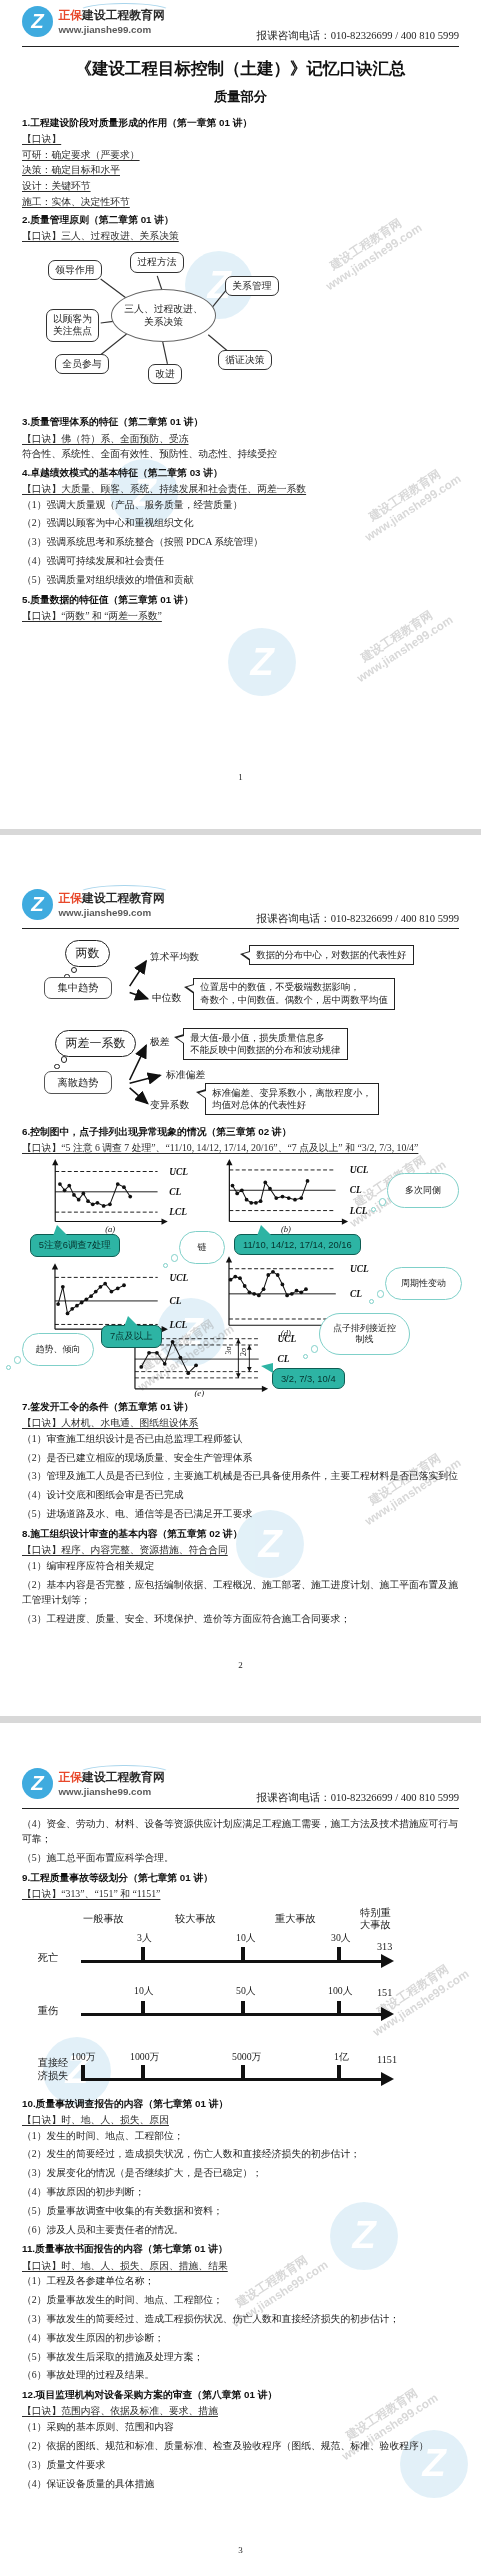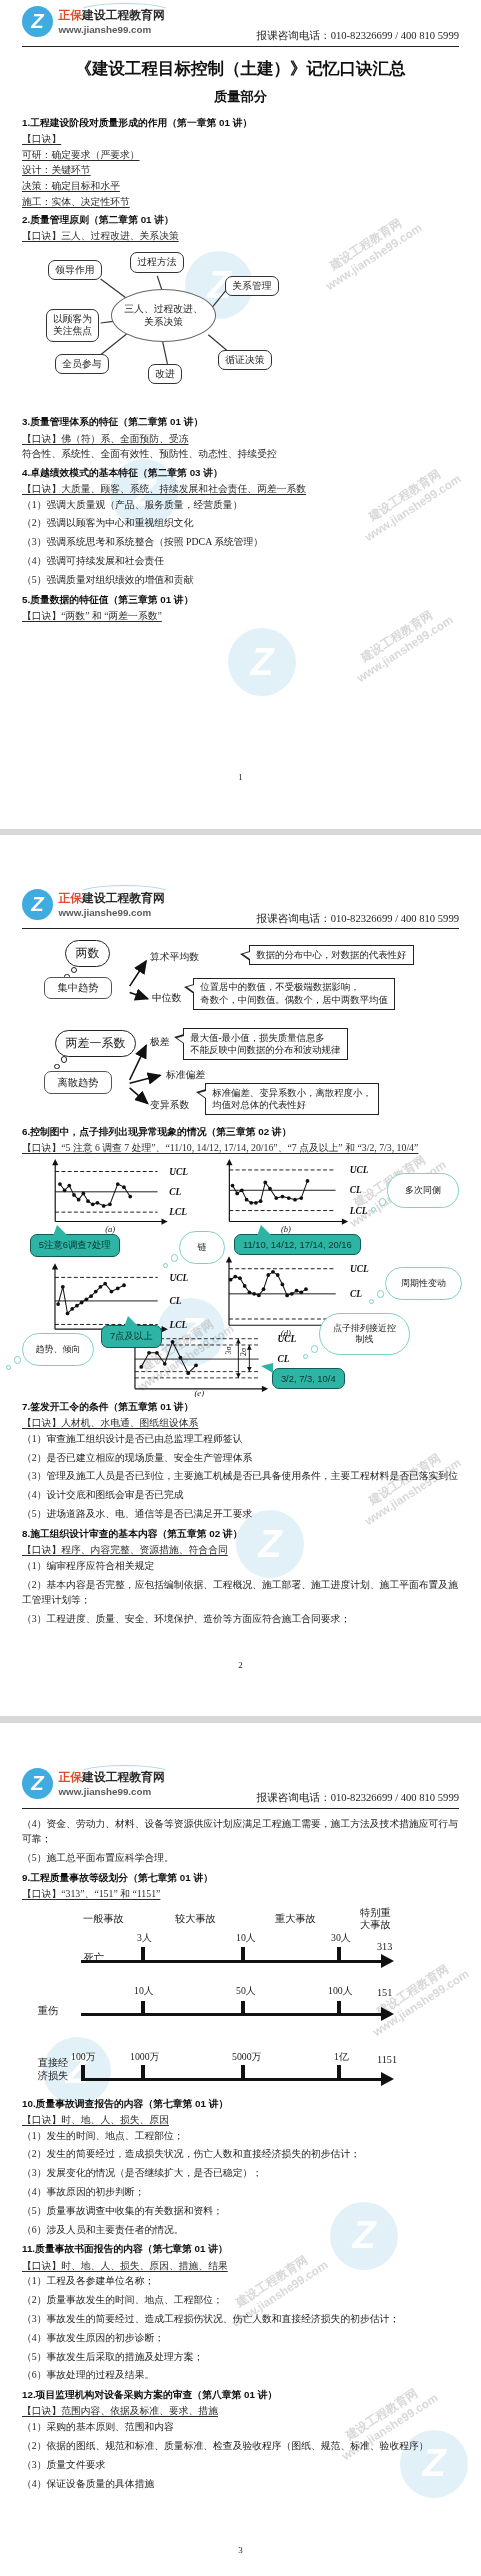--- a/index.html
+++ b/index.html
@@ -118,22 +118,22 @@
     <div class="phone">报课咨询电话：010-82326699 / 400 810 5999</div>
   </div>
 
   <div class="content" style="top:50px;">
     <div class="doc-title">《建设工程目标控制（土建）》记忆口诀汇总</div>
     <div class="doc-subtitle">质量部分</div>
 
     <div class="sec-h">1.工程建设阶段对质量形成的作用（第一章第 01 讲）</div>
     <div class="koujue">【口诀】</div>
     <div class="kline">可研：确定要求（严要求）</div>
+    <div class="kline">决策：确定目标和水平</div>
     <div class="kline">设计：关键环节</div>
-    <div class="kline">决策：确定目标和水平</div>
     <div class="kline">施工：实体、决定性环节</div>
 
     <div class="sec-h">2.质量管理原则（第二章第 01 讲）</div>
     <div class="koujue">【口诀】三人、过程改进、关系决策</div>
 
     <div class="pmap">
       <svg class="plines" width="283" height="161" viewBox="0 0 360 205">
         <line x1="100" y1="42" x2="140" y2="72" stroke="#333" stroke-width="1.5"></line>
         <line x1="172" y1="38" x2="178" y2="56" stroke="#333" stroke-width="1.5"></line>
         <line x1="260" y1="56" x2="242" y2="78" stroke="#333" stroke-width="1.5"></line>
@@ -496,21 +496,21 @@
     <div class="sec-h">9.工程质量事故等级划分（第七章第 01 讲）</div>
     <div class="koujue">【口诀】“313”、“151” 和 “1151”</div>
 
     <div class="acc">
       <div class="acc-cat" style="left:61px;top:7.9px;">一般事故</div>
       <div class="acc-cat" style="left:153px;top:7.9px;">较大事故</div>
       <div class="acc-cat" style="left:253px;top:7.9px;">重大事故</div>
       <div class="acc-cat pre" style="left:338px;top:1.6px;">特别重
 大事故</div>
 
-      <div class="acc-row-label" style="left:15.7px;top:46px;margin-left:46px;">死亡</div>
+      <div class="acc-row-label" style="left:15.7px;top:46px;">死亡</div>
       <div class="acc-tlabel" style="left:115px;top:27px;">3人</div>
       <div class="acc-tlabel" style="left:214px;top:27px;">10人</div>
       <div class="acc-tlabel" style="left:309px;top:27px;">30人</div>
       <div class="acc-code" style="left:355px;top:36px;">313</div>
       <div class="acc-tick" style="left:119px;top:42px;"></div>
       <div class="acc-tick" style="left:219px;top:42px;"></div>
       <div class="acc-tick" style="left:315px;top:42px;"></div>
       <div class="acc-axis" style="top:55px;"></div>
 
       <div class="acc-row-label" style="left:15.7px;top:99px;">重伤</div>

